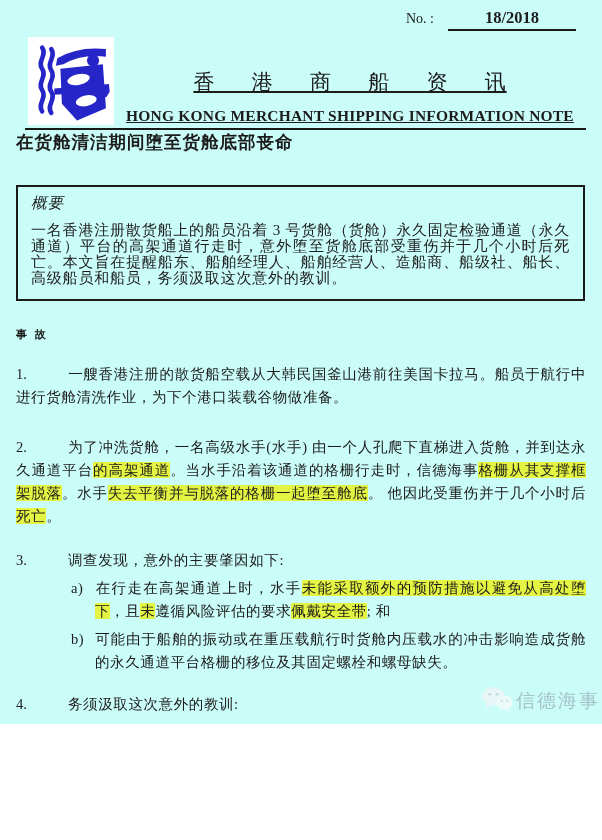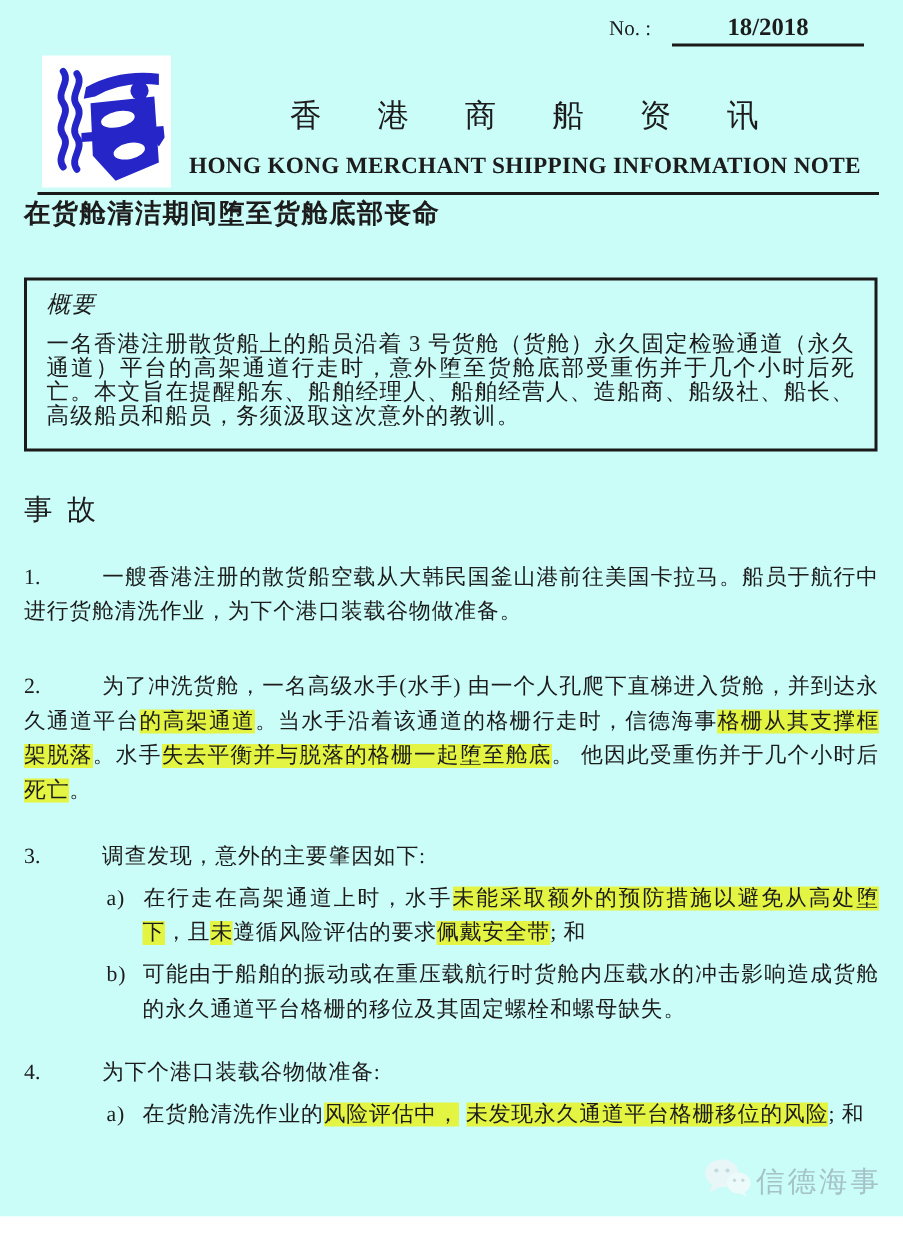--- a/index.html
+++ b/index.html
@@ -2,56 +2,56 @@
 <html style="--background: #cafcf8; --ink: #1c1c1c; --logo_blue: #2626c8; --highlight: #e3f542; --rule: #1a1a1a; --watermark: #9cb4bc;"><head>
 <meta charset="utf-8">
 <style>
   :root{
     --background:#cafcf8; --ink:#1c1c1c; --logo_blue:#2626c8;
     --highlight:#e3f542; --rule:#1a1a1a; --watermark:#9cb4bc;
   }
   *{margin:0;padding:0;box-sizing:border-box;}
   html,body{width:602px;}
   body{font-family:"Liberation Serif","DejaVu Serif",serif;}
-  .page{position:relative;width:602px;height:811px;background:var(--background);
+  .page{position:relative;width:602px;height:724px;background:var(--background);
         color:var(--ink);padding:6px 16px;overflow:hidden;}
   
   .no-line{text-align:right;margin:2px 10px 0 0;font-size:14px;}
   .no-label{margin-right:14px;}
   .no-value{display:inline-block;min-width:128px;text-align:center;font-weight:bold;
             font-size:16.5px;border-bottom:2px solid var(--rule);padding-bottom:1px;}
   
-  .header-row{display:flex;align-items:flex-start;margin-top:6px;}
+  .header-row{display:flex;align-items:flex-end;margin-top:6px;text-decoration:underline;}
   .logo-box{flex:none;width:86px;height:88px;background:#ffffff;margin-left:12px;
             display:flex;align-items:center;justify-content:center;}
   .logo-box svg{width:78px;height:82px;}
   .titles{flex:1;text-align:center;padding-top:26px;}
   .title-cn{font-size:21px;word-spacing:30px;letter-spacing:1px;}
   .title-en{font-weight:bold;font-size:15.5px;margin-top:11px;letter-spacing:0.2px;}
   .header-rule{border:none;border-top:2px solid var(--rule);margin:3px 0 0 9px;}
   
   .doc-heading{font-size:17.5px;font-weight:bold;letter-spacing:1px;}
   .to-line{margin-top:25px;font-style:italic;font-size:14px;letter-spacing:1px;color:#222;}
   
   .summary-box{margin-top:31px;border:2px solid var(--rule);padding:6px 13px 13px 13px;margin-right:1px;}
   .summary-title{font-weight:normal;font-style:italic;font-size:15.5px;letter-spacing:1px;}
   .summary-body{margin-top:8px;font-size:15px;line-height:16px;text-align:justify;letter-spacing:0.8px;}
   
-  .section-title{margin-top:26px;font-weight:normal;font-size:19px;word-spacing:5px;}
+  .section-title{margin-top:26px;font-weight:bold;font-size:11px;word-spacing:5px;}
   .para{margin-top:24px;font-size:14.5px;line-height:23px;text-align:justify;letter-spacing:0.6px;}
   .para .num{display:inline-block;width:52px;letter-spacing:0;}
   .sub{margin-top:5px;font-size:14.5px;line-height:23px;text-align:justify;letter-spacing:0.6px;
        padding-left:79px;text-indent:-24px;}
   .sub .marker{display:inline-block;width:24px;text-indent:0;}
   .hl{background:var(--highlight);}
   .gap-lg{margin-top:27px;}
   .gap-md{margin-top:21px;}
   .gap-p4{margin-top:19px;}
   
-  .watermark{position:absolute;right:14px;bottom:8px;display:flex;align-items:center;gap:3px;}
+  .watermark{position:absolute;right:2px;bottom:8px;display:flex;align-items:center;gap:3px;}
   .wm-text{font-size:19px;color:var(--watermark);opacity:0.8;letter-spacing:2px;}
   .wm-icon svg{width:32px;height:26px;opacity:0.85;}
 </style>
 </head>
 <body>
 
 <div class="page">
 
   <div class="no-line">
     <span class="no-label">No. :</span><span class="no-value">18/2018</span>
@@ -107,21 +107,21 @@
     <span class="num">3.</span><span><span>调查发现，意外的主要肇因如下:</span></span>
   </div>
   <div class="sub">
     <span class="marker">a)</span><span><span>在行走在高架通道上时，水手</span><span class="hl">未能采取额外的预防措施以避免从高处堕下</span><span>，且</span><span class="hl">未</span><span>遵循风险评估的要求</span><span class="hl">佩戴安全带</span><span>; 和</span></span>
   </div>
   <div class="sub">
     <span class="marker">b)</span><span><span>可能由于船舶的振动或在重压载航行时货舱内压载水的冲击影响造成货舱的永久通道平台格栅的移位及其固定螺栓和螺母缺失。</span></span>
   </div>
 
   <div class="para gap-p4">
-    <span class="num">4.</span><span><span>为下个港口装载谷物做准备:</span></span>
+    <span class="num">4.</span><span><span>务须汲取这次意外的教训:</span></span>
   </div>
   <div class="sub">
     <span class="marker">a)</span><span><span>在货舱清洗作业的</span><span class="hl">风险评估中，</span><span> </span><span class="hl">未发现永久通道平台格栅移位的风险</span><span>; 和</span></span>
   </div>
 
   <div class="watermark">
     <span class="wm-icon">
       <svg viewBox="0 0 34 28" xmlns="http://www.w3.org/2000/svg" aria-hidden="true">
         <ellipse cx="13" cy="11" rx="12" ry="10" fill="#eef6f7"></ellipse>
         <path d="M6,19 L4,25 L11,21 Z" fill="#eef6f7"></path>

